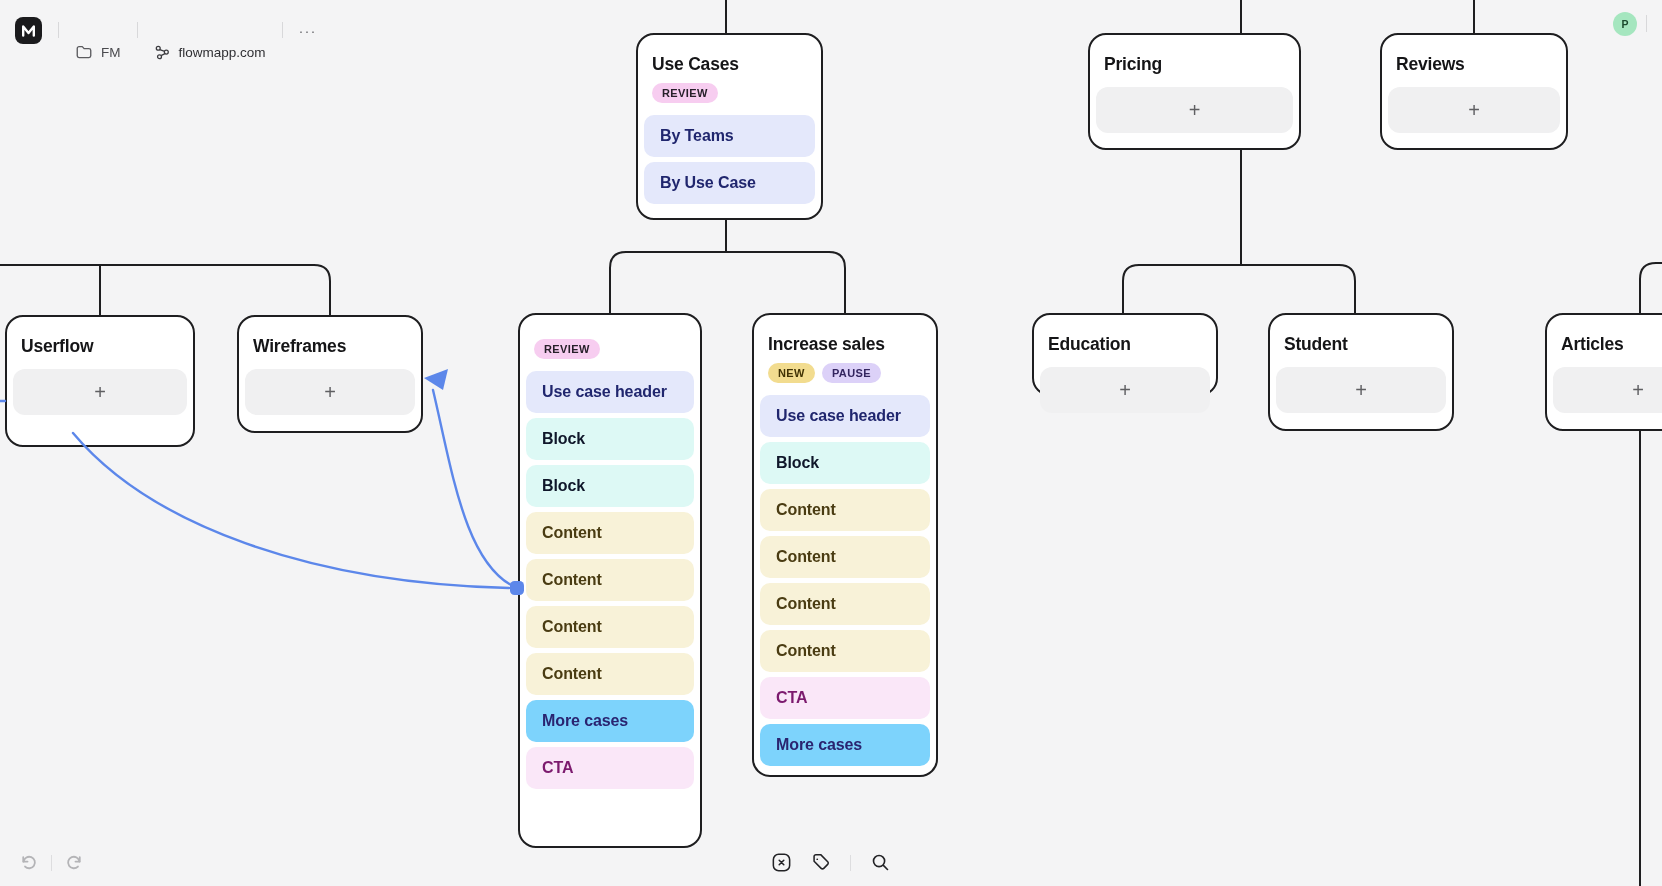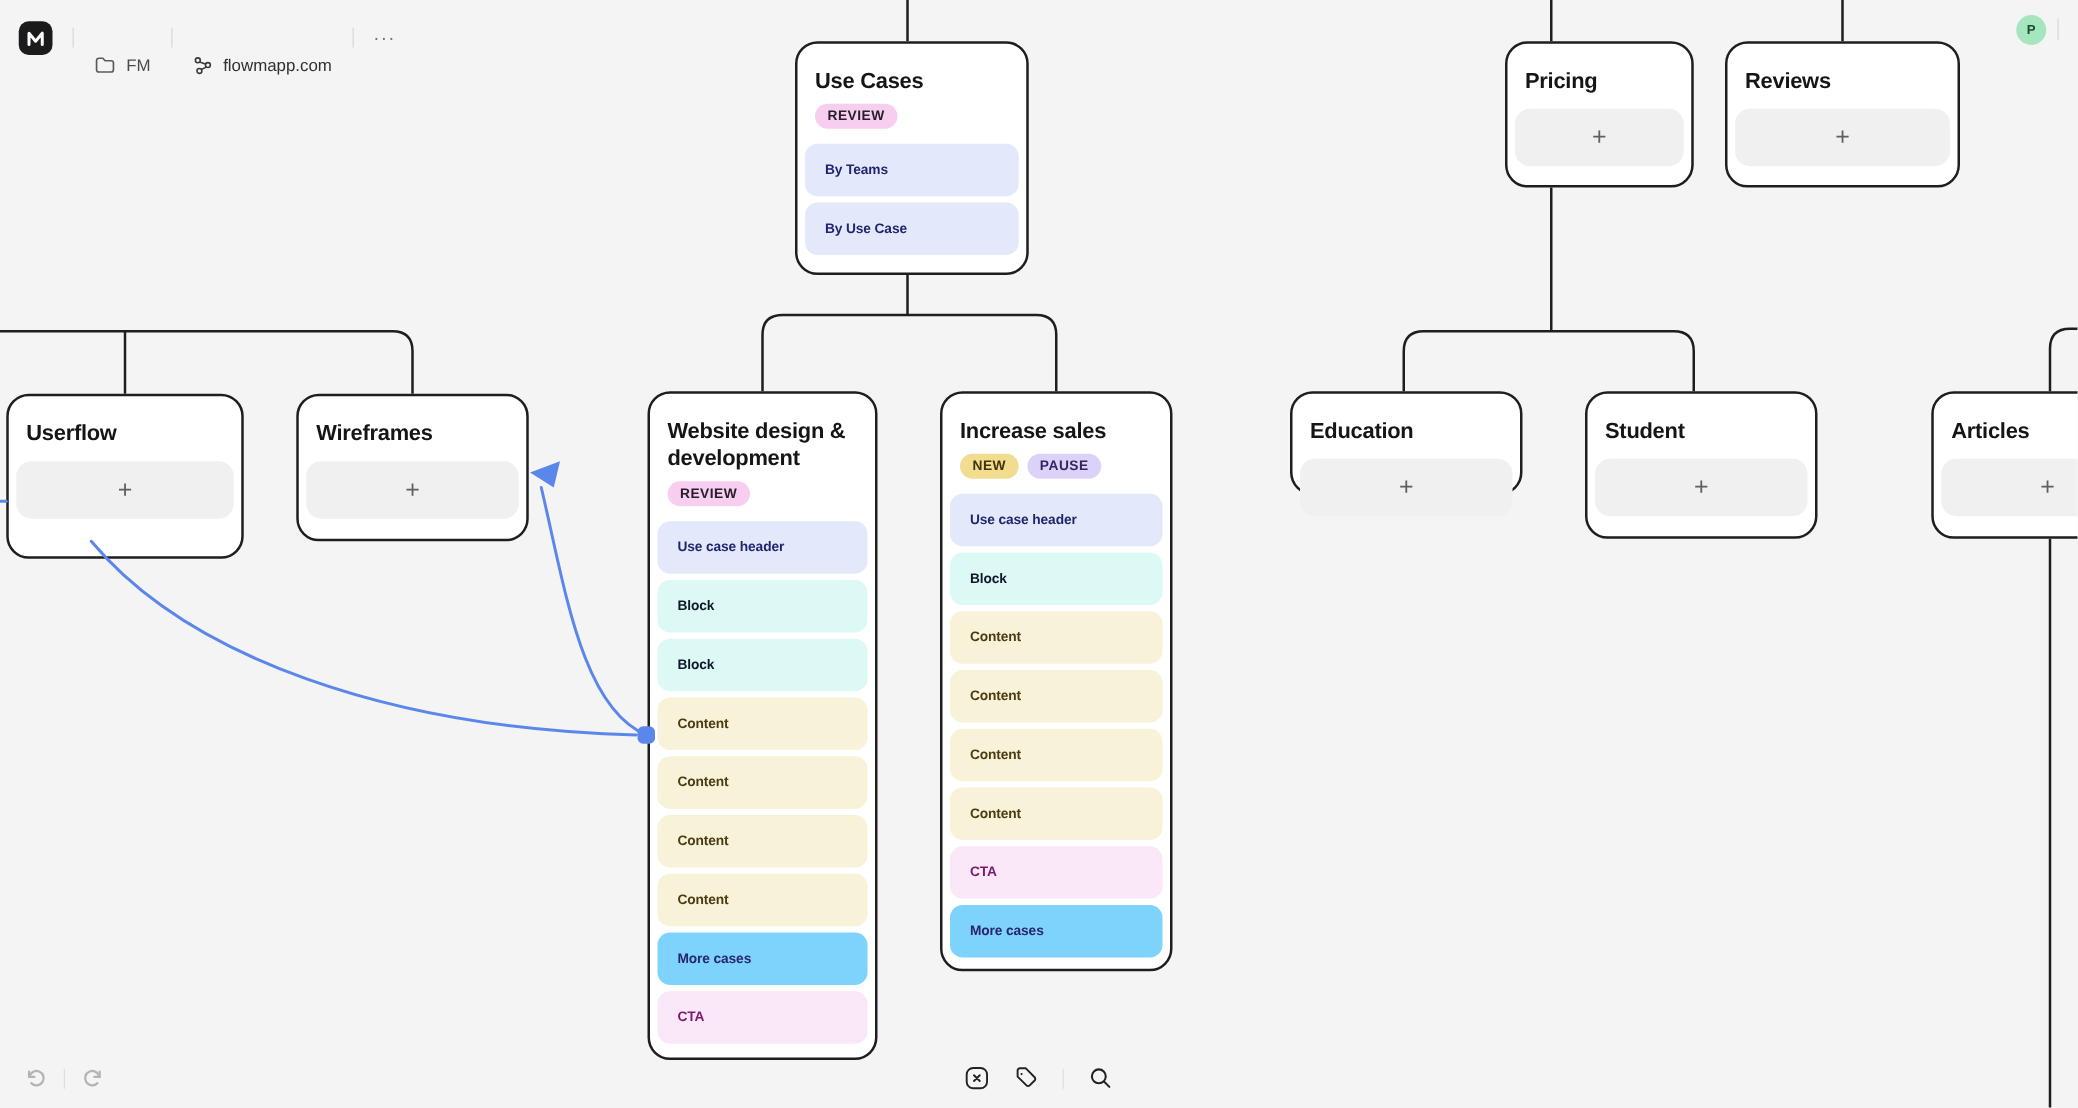--- a/index.html
+++ b/index.html
@@ -27,21 +27,21 @@
   .badge{
     font-size:11px;font-weight:700;letter-spacing:.4px;
     padding:4px 10px;border-radius:999px;white-space:nowrap;
   }
   .badge--review{background:#f7cdf0;color:#27202a;}
   .badge--new{background:#f2dc8f;color:#413305;}
   .badge--pause{background:#dcd1f8;color:#33255f;}
   .card-items{display:flex;flex-direction:column;gap:5px;margin-top:12px;}
   .item{
     height:42px;border-radius:10px;display:flex;align-items:center;
-    padding:0 16px;font-size:11px;font-weight:700;box-sizing:border-box;
+    padding:0 16px;font-size:16px;font-weight:700;box-sizing:border-box;
     letter-spacing:-0.1px;
   }
   .item--header,.item--nav{background:#e4e8fb;color:#20266e;}
   .item--block{background:#ddf9f5;color:#0f172a;}
   .item--content{background:#f8f2d8;color:#4a3c12;}
   .item--more{background:#7dd3fc;color:#2a2470;}
   .item--cta{background:#fae7f8;color:#7c1a6e;}
   .plus-btn{
     height:46px;border-radius:12px;background:#f0f0f1;margin-top:12px;
     display:flex;align-items:center;justify-content:center;
@@ -97,21 +97,21 @@
     <div class="card-title">Use Cases</div>
     <div class="card-badges">
         <span class="badge badge--review">REVIEW</span>
       </div>
     <div class="card-items">
         <div class="item item--nav">By Teams</div>
         <div class="item item--nav">By Use Case</div>
       </div>
   </div>
 
-  <div class="card" style="left: 1204px; top: 33px; width: 151px; height: 117px;">
+  <div class="card" style="left: 1088px; top: 33px; width: 213px; height: 117px;">
     <div class="card-title">Pricing</div>
 
   <div class="plus-btn">+</div>
     </div>
 
   <div class="card" style="left: 1380px; top: 33px; width: 188px; height: 117px;">
     <div class="card-title">Reviews</div>
 
   <div class="plus-btn">+</div>
     </div>
@@ -122,21 +122,20 @@
   <div class="plus-btn">+</div>
     </div>
 
   <div class="card" style="left: 237px; top: 315px; width: 186px; height: 118px;">
     <div class="card-title">Wireframes</div>
 
   <div class="plus-btn">+</div>
     </div>
 
   <div class="card" style="left: 518px; top: 313px; width: 184px; height: 535px;">
-    <div class="card-title">Website design &amp; development</div>
     <div class="card-badges">
         <span class="badge badge--review">REVIEW</span>
       </div>
     <div class="card-items">
         <div class="item item--header">Use case header</div>
         <div class="item item--block">Block</div>
         <div class="item item--block">Block</div>
         <div class="item item--content">Content</div>
         <div class="item item--content">Content</div>
         <div class="item item--content">Content</div>

